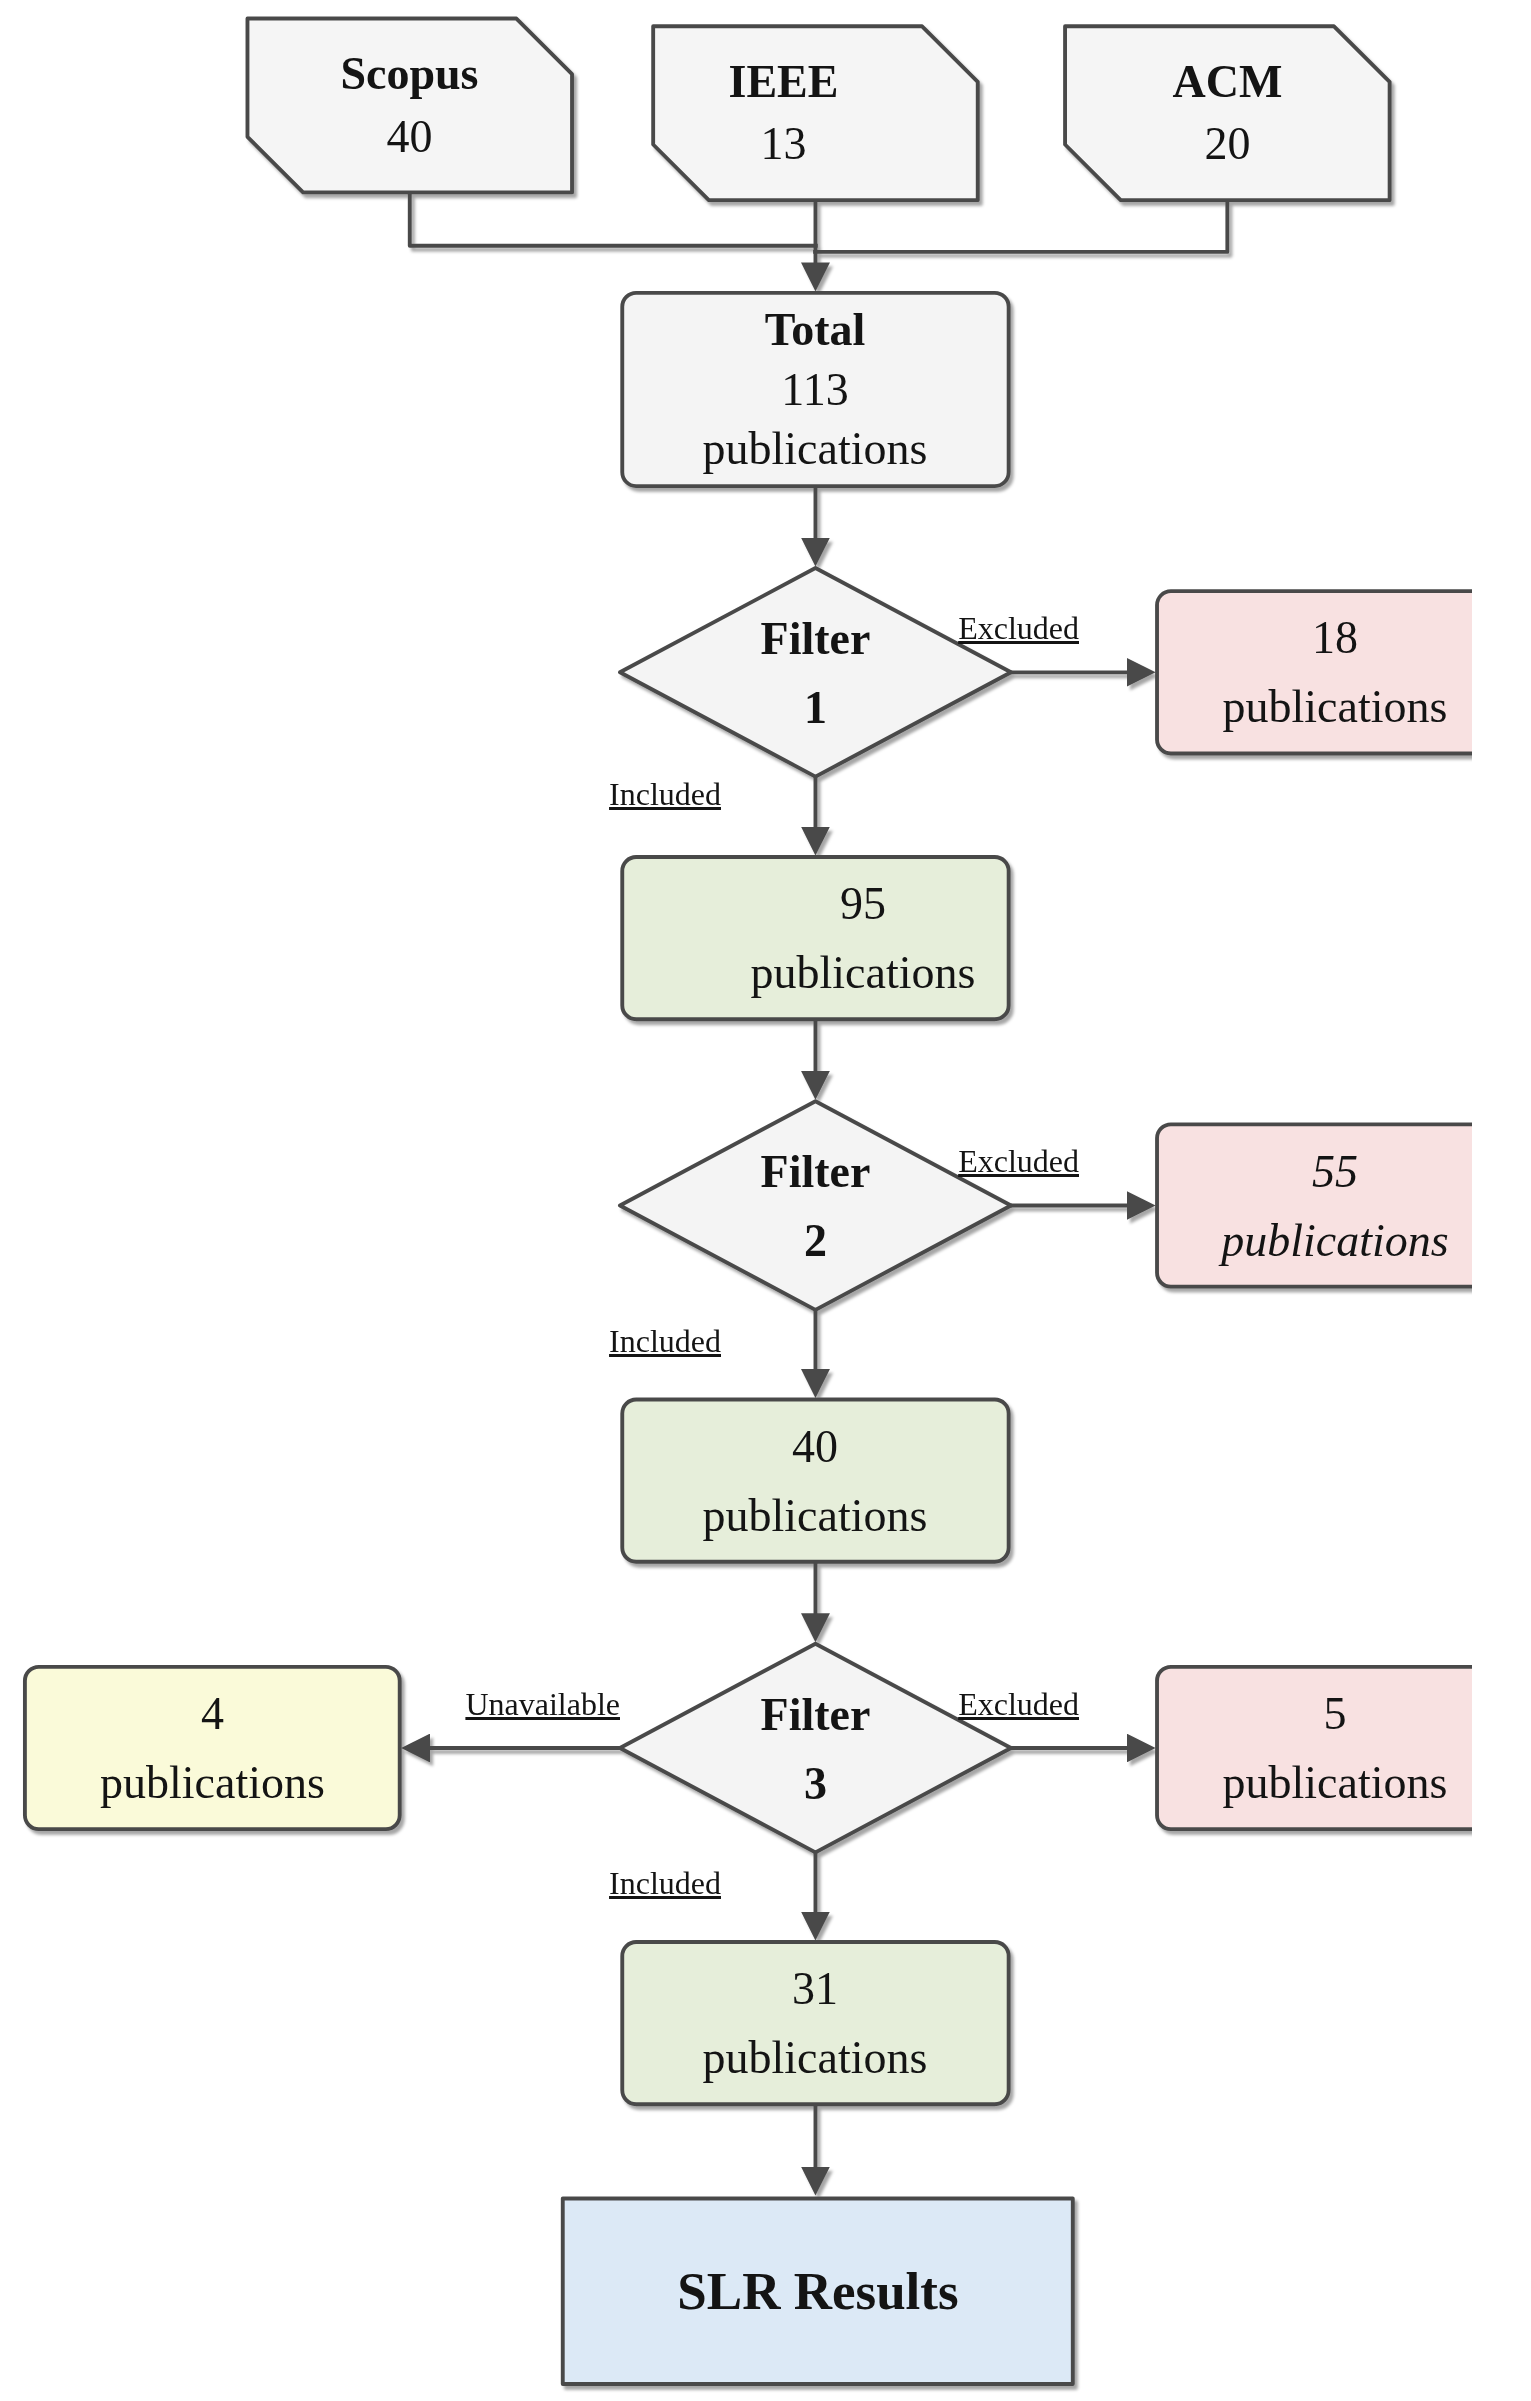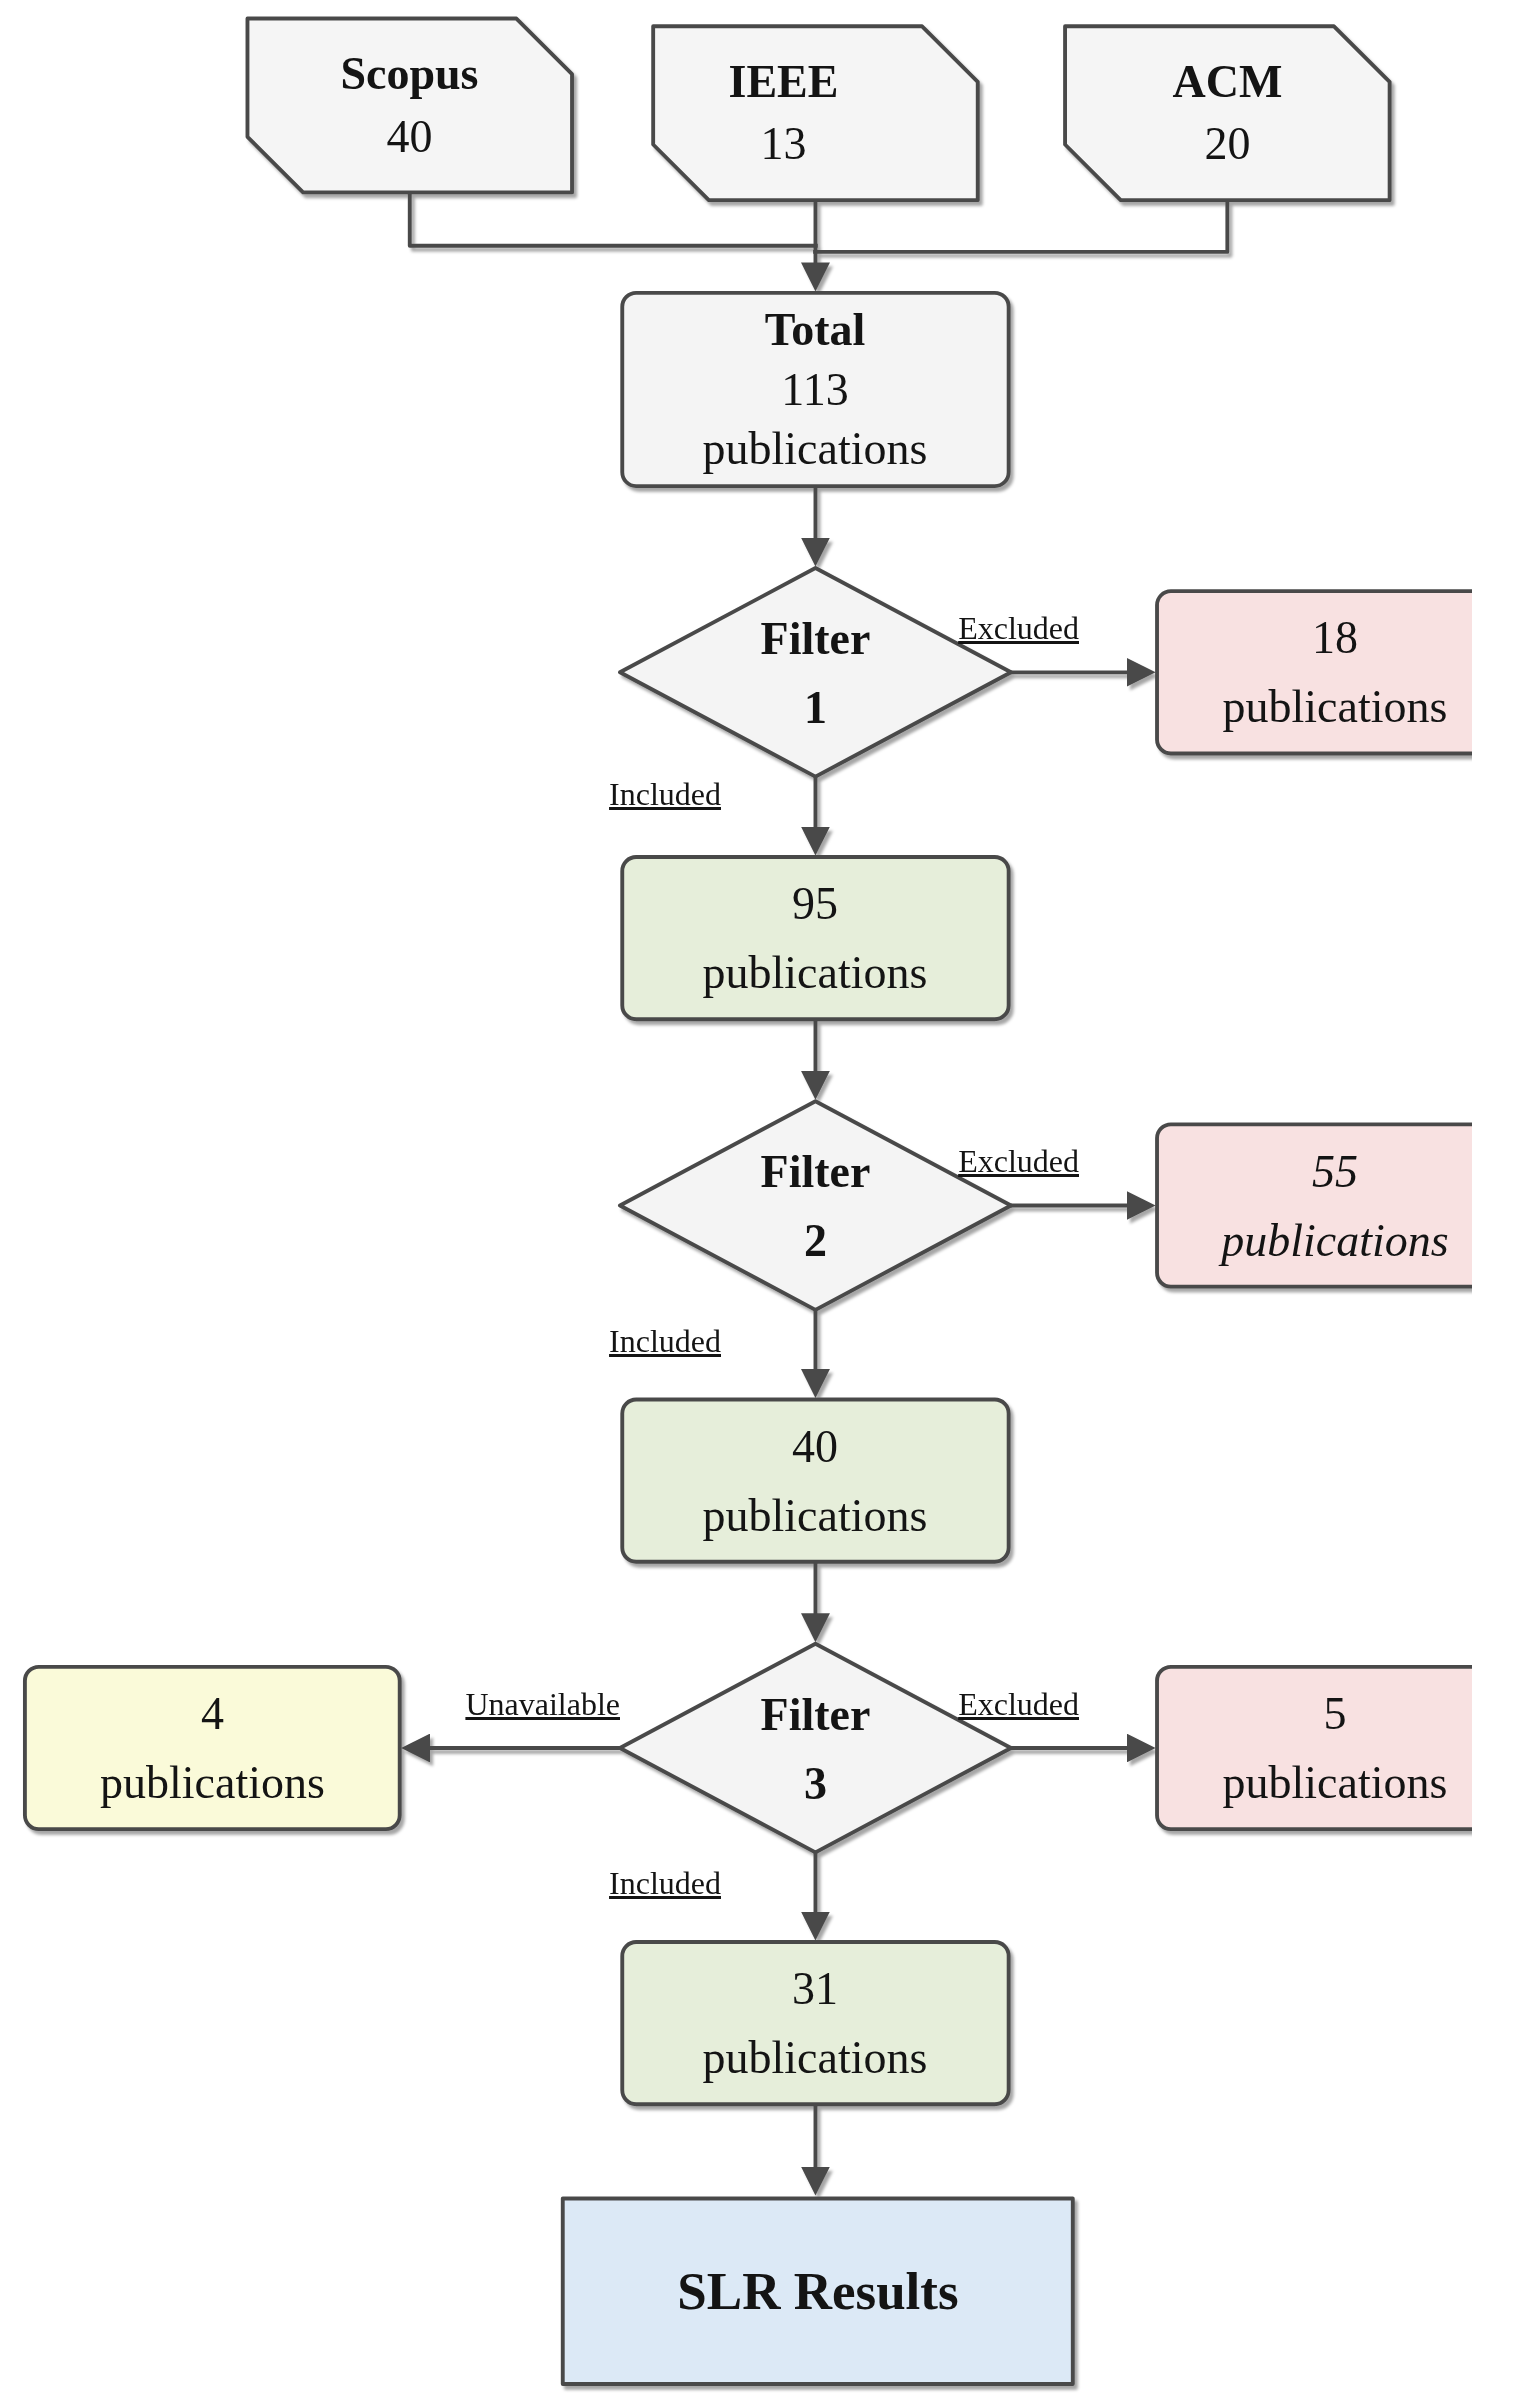--- a/index.html
+++ b/index.html
@@ -110,21 +110,21 @@
   </div>
 
   <div class="node-label" style="left:620px;top:568px;width:391px;height:209px;">
     <span class="b">Filter</span>
     <span class="b">1</span>
   </div>
   <div class="node-label" style="left:1157px;top:591px;width:356px;height:162px;">
     <span>18</span>
     <span>publications</span>
   </div>
-  <div class="node-label" style="left:622px;top:857px;width:386px;height:162px;">
+  <div class="node-label" style="left:622px;top:857px;width:386px;height:162px;padding-left:48px;">
     <span>95</span>
     <span>publications</span>
   </div>
 
   <div class="node-label" style="left:620px;top:1101px;width:391px;height:209px;">
     <span class="b">Filter</span>
     <span class="b">2</span>
   </div>
   <div class="node-label" style="left:1157px;top:1125px;width:356px;height:162px;font-style:italic;">
     <span>55</span>

